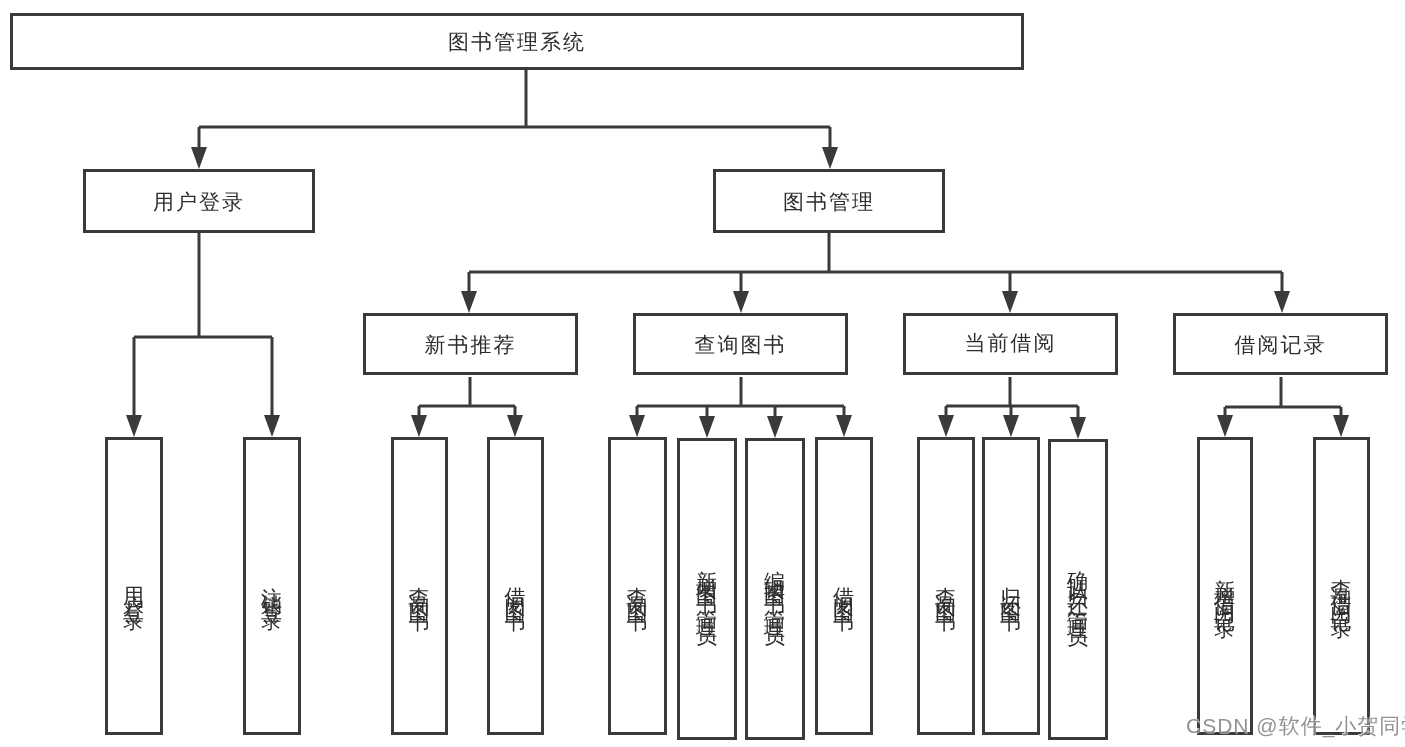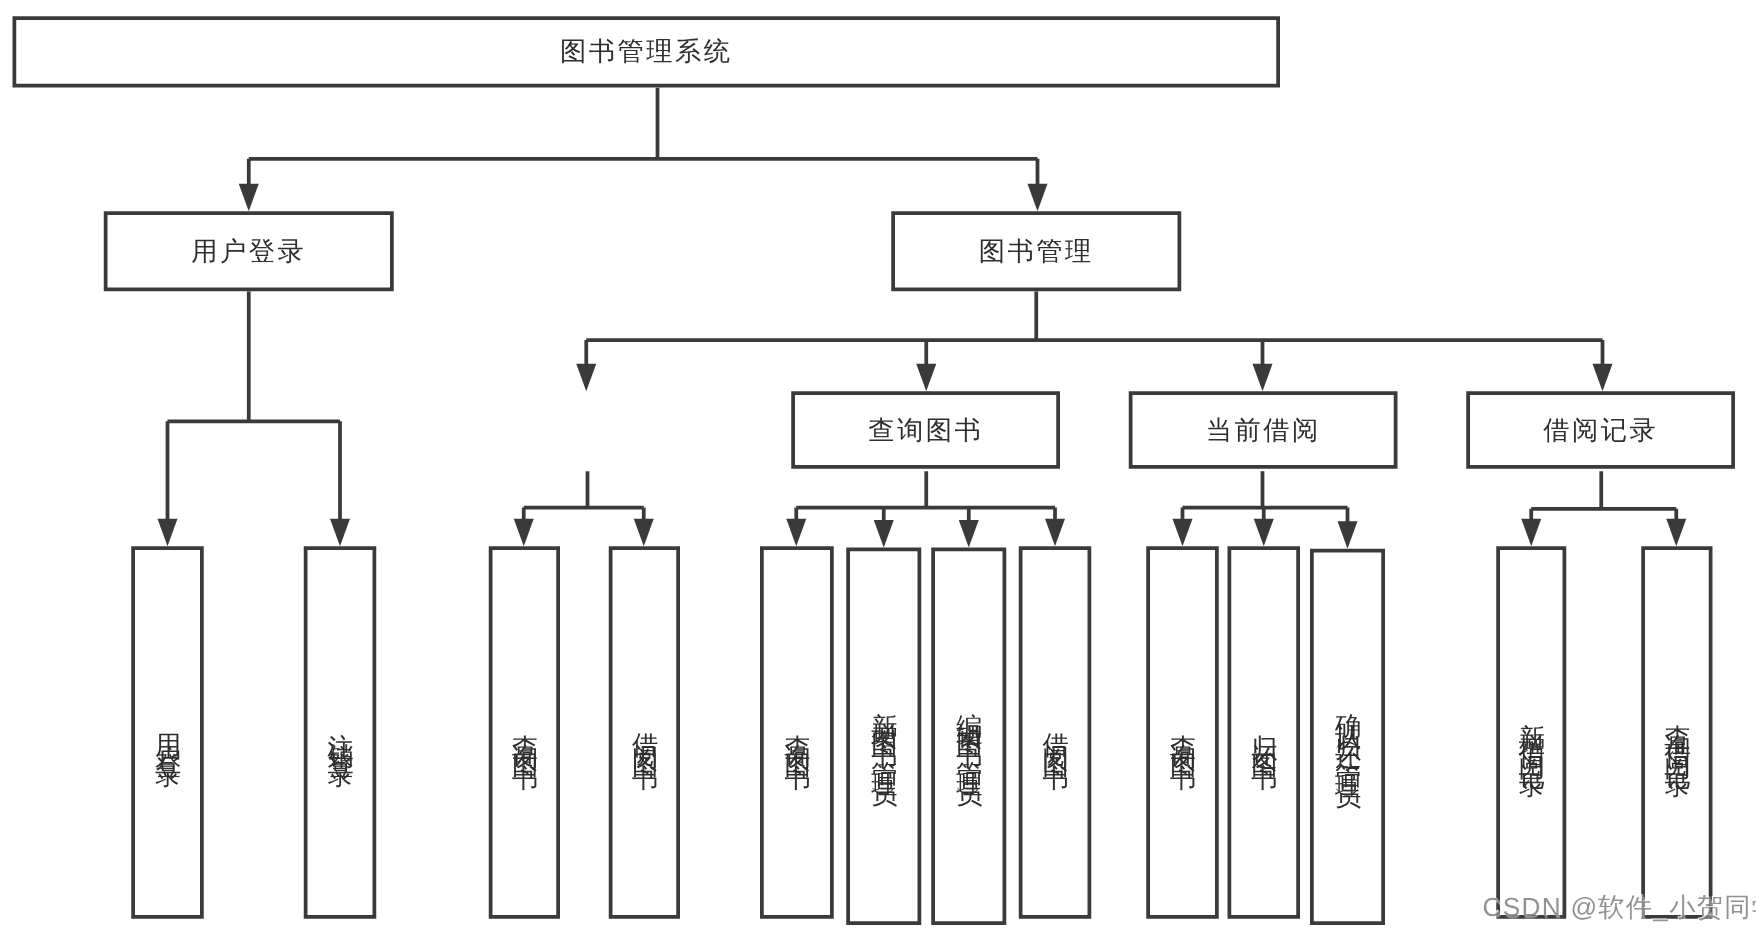--- a/index.html
+++ b/index.html
@@ -92,22 +92,23 @@
       <polygon points="1217,415 1233,415 1225,437"></polygon>
       <polygon points="1333,415 1349,415 1341,437"></polygon>
     </g>
   </svg>
 
   <div class="hbox" style="left:10px; top:13px; width:1014px; height:57px;">图书管理系统</div>
 
   <div class="hbox" style="left:83px; top:169px; width:232px; height:64px;">用户登录</div>
   <div class="hbox" style="left:713px; top:169px; width:232px; height:64px;">图书管理</div>
 
+  <div class="hbox" style="left:363px; top:313px; width:215px; height:62px;">新书推荐</div>
   <div class="hbox" style="left:633px; top:313px; width:215px; height:62px;">查询图书</div>
-  <div class="hbox" style="left:903px; top:313px; width:215px; height:62px;">当前借阅</div>
+  <div class="hbox" style="left:903px; top:313px; width:215px; height:62px;font-family:Liberation Mono, monospace;">当前借阅</div>
   <div class="hbox" style="left:1173px; top:313px; width:215px; height:62px;">借阅记录</div>
 
   <div class="vbox" style="left:105px; top:437px; width:58px; height:298px;">用户登录</div>
   <div class="vbox" style="left:243px; top:437px; width:58px; height:298px;">注销登录</div>
 
   <div class="vbox" style="left:391px; top:437px; width:57px; height:298px;">查询图书</div>
   <div class="vbox" style="left:487px; top:437px; width:57px; height:298px;">借阅图书</div>
 
   <div class="vbox" style="left:608px; top:437px; width:59px; height:298px;">查询图书</div>
   <div class="vbox" style="left:677px; top:438px; width:60px; height:302px;">新增图书（管理员）</div>

